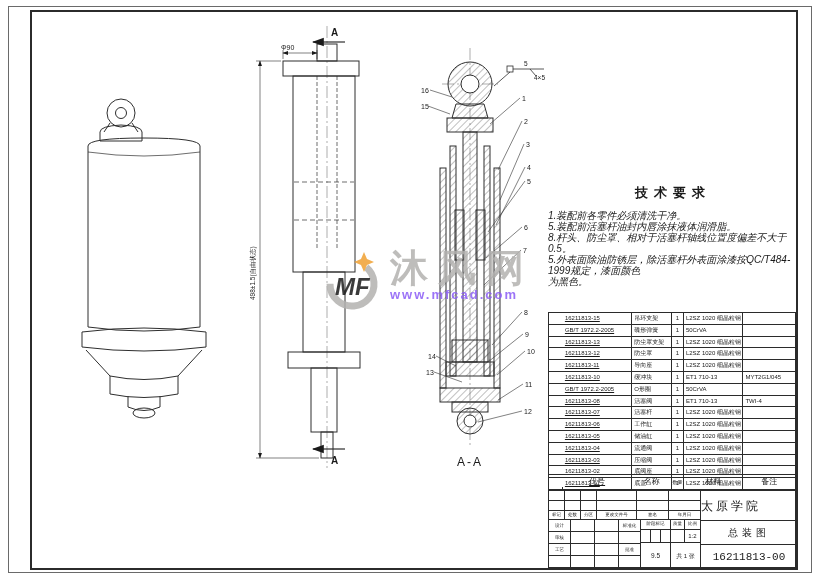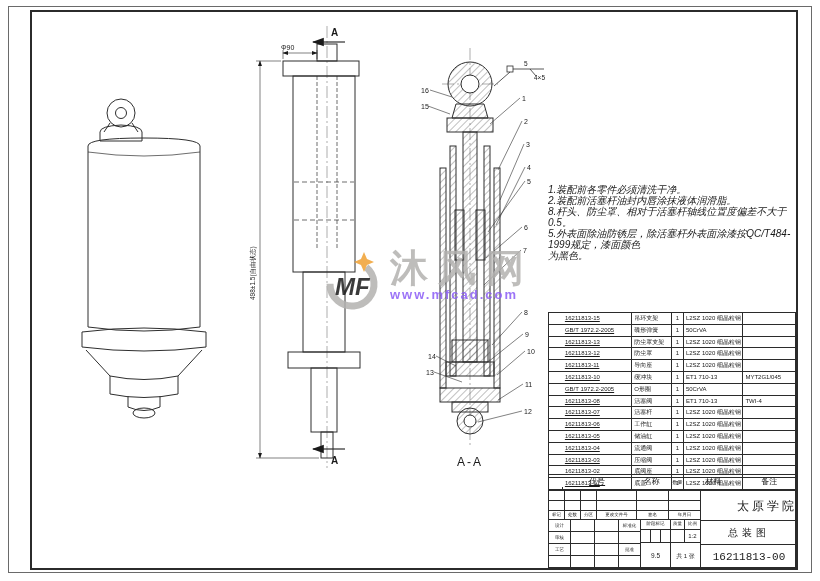--- a/index.html
+++ b/index.html
@@ -27,21 +27,21 @@
   .c5{width:52px;}
   .bom-head{left:548px;top:474px;width:248px;height:16px;display:flex;border:1px solid #2b2b2b;}
   .bom-head span{display:block;box-sizing:border-box;border-right:1px solid #2b2b2b;font-size:8px;
                  line-height:14px;text-align:center;overflow:hidden;white-space:nowrap;}
   .bom-head span:last-child{border-right:none;}
   
   .tblock{left:548px;top:490px;width:248px;height:78px;border:1px solid #2b2b2b;}
   .cell{position:absolute;box-sizing:border-box;border-right:1px solid #2b2b2b;border-bottom:1px solid #2b2b2b;
         overflow:hidden;white-space:nowrap;}
   .lbl{font-size:4.5px;line-height:8px;text-align:center;}
-  .right-inst{left:152px;top:0;width:96px;height:30px;font-size:12px;line-height:30px;text-align:right;
+  .right-inst{left:152px;top:0;width:96px;height:30px;font-size:12px;line-height:30px;text-align:left;
               letter-spacing:3px;border-right:none;}
   .right-title{left:152px;top:30px;width:96px;height:24px;font-size:10px;line-height:24px;text-align:center;
                letter-spacing:4px;border-right:none;}
   .right-no{left:152px;top:54px;width:96px;height:24px;font-size:11px;line-height:24px;text-align:center;
             border-right:none;border-bottom:none;font-family:"Liberation Mono",monospace;}
   
   .wm{left:320px;top:248px;width:230px;height:66px;display:flex;align-items:flex-start;opacity:.85;pointer-events:none;}
   .wm-text{margin-left:6px;}
   .wm-brand{font-size:38px;font-weight:bold;color:#b3b2b0;letter-spacing:10px;line-height:40px;}
   .wm-url{font-size:13px;color:#8b5cf6;letter-spacing:2px;line-height:14px;font-weight:bold;}
@@ -192,22 +192,23 @@
       <text x="15" y="47" font-size="24" font-weight="bold" font-style="italic" fill="#a7a6a4">MF</text>
       <path d="M44,4 l3,7 7,3 -7,3 -3,7 -3,-7 -7,-3 7,-3 z" fill="#f0a132"></path>
     </svg>
     <div class="wm-text">
       <div class="wm-brand">沐风网</div>
       <div class="wm-url">www.mfcad.com</div>
     </div>
   </div>
 
   <div class="abs techreq">
+    <h3>技术要求</h3>
     <p>1.装配前各零件必须清洗干净。</p>
-    <p>2.装配前活塞杆油封内唇涂抹液体润滑脂。</p>
+    <p>5.装配前活塞杆油封内唇涂抹液体润滑脂。</p>
     <p>8.杆头、防尘罩、相对于活塞杆轴线位置度偏差不大于0.5。</p>
     <p>5.外表面除油防锈层，除活塞杆外表面涂漆按QC/T484-1999规定，漆面颜色</p>
     <p>为黑色。</p>
   </div>
 
   <div class="abs bom">
       <div class="bom-row">
         <span class="c0">15</span>
         <span class="c1">16211813-15</span>
         <span class="c2">吊环支架</span>

